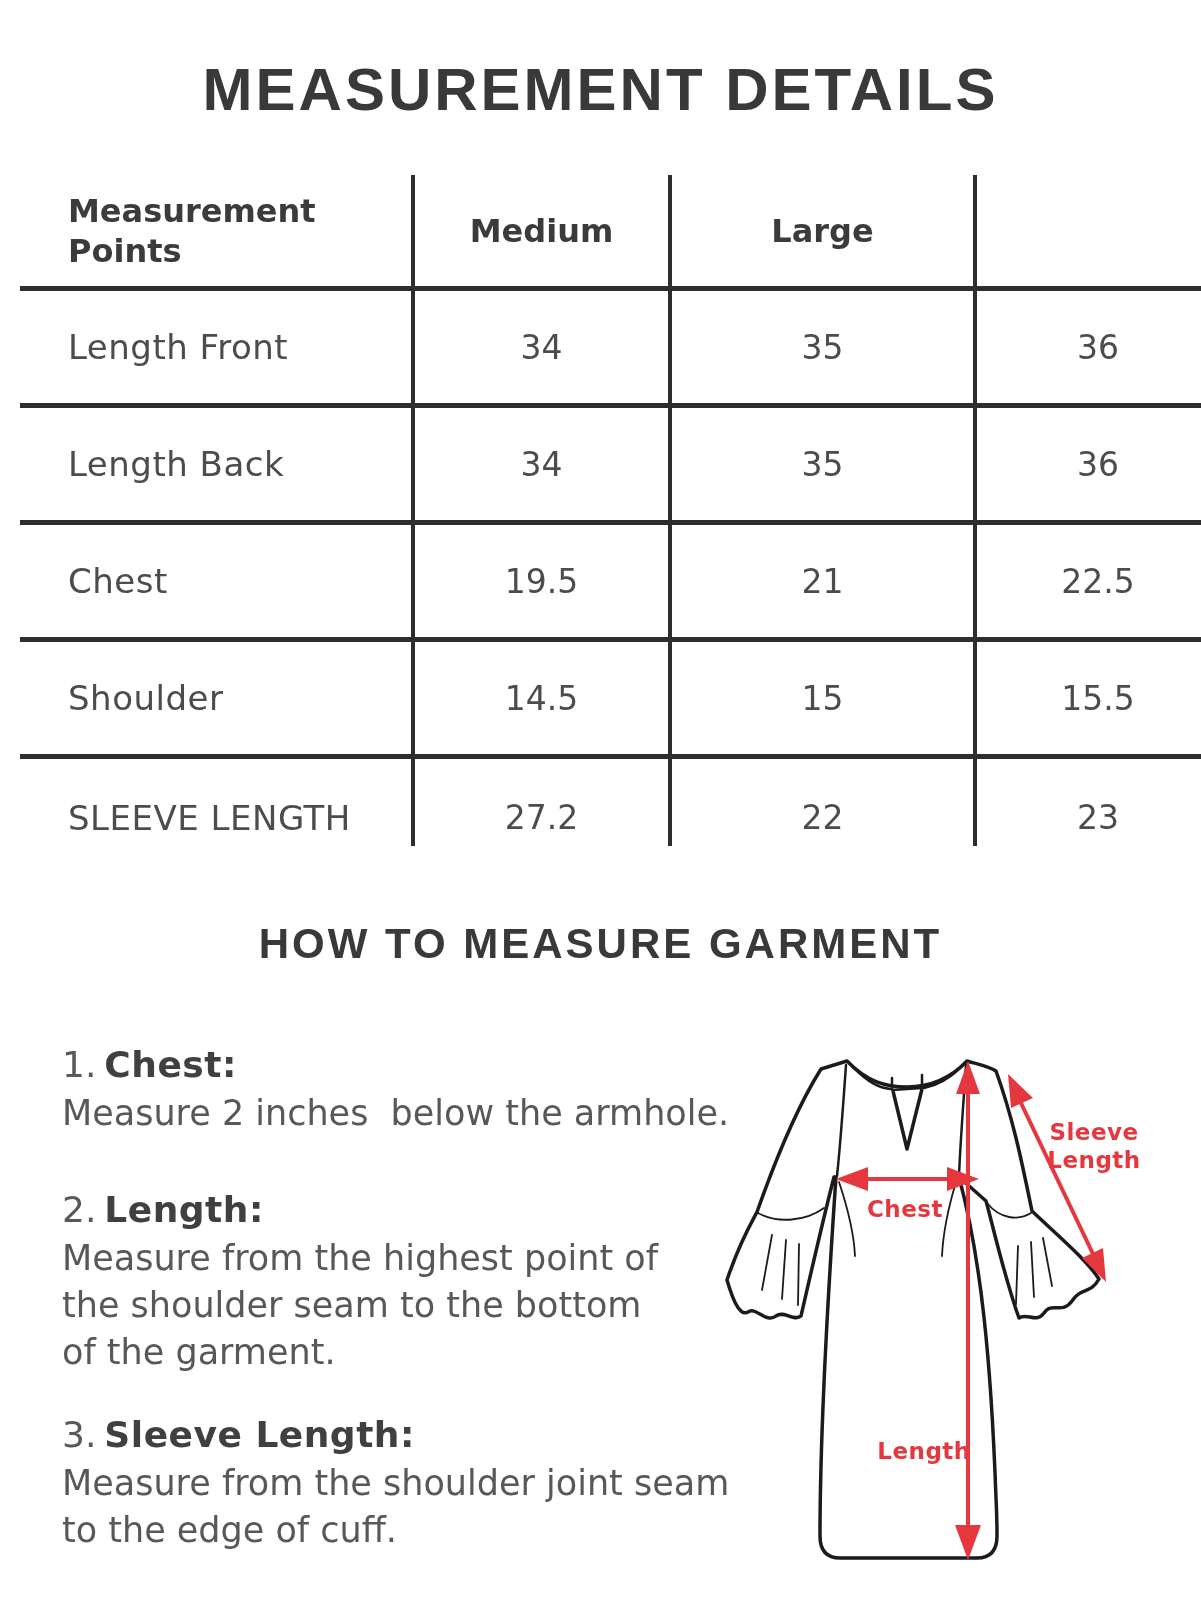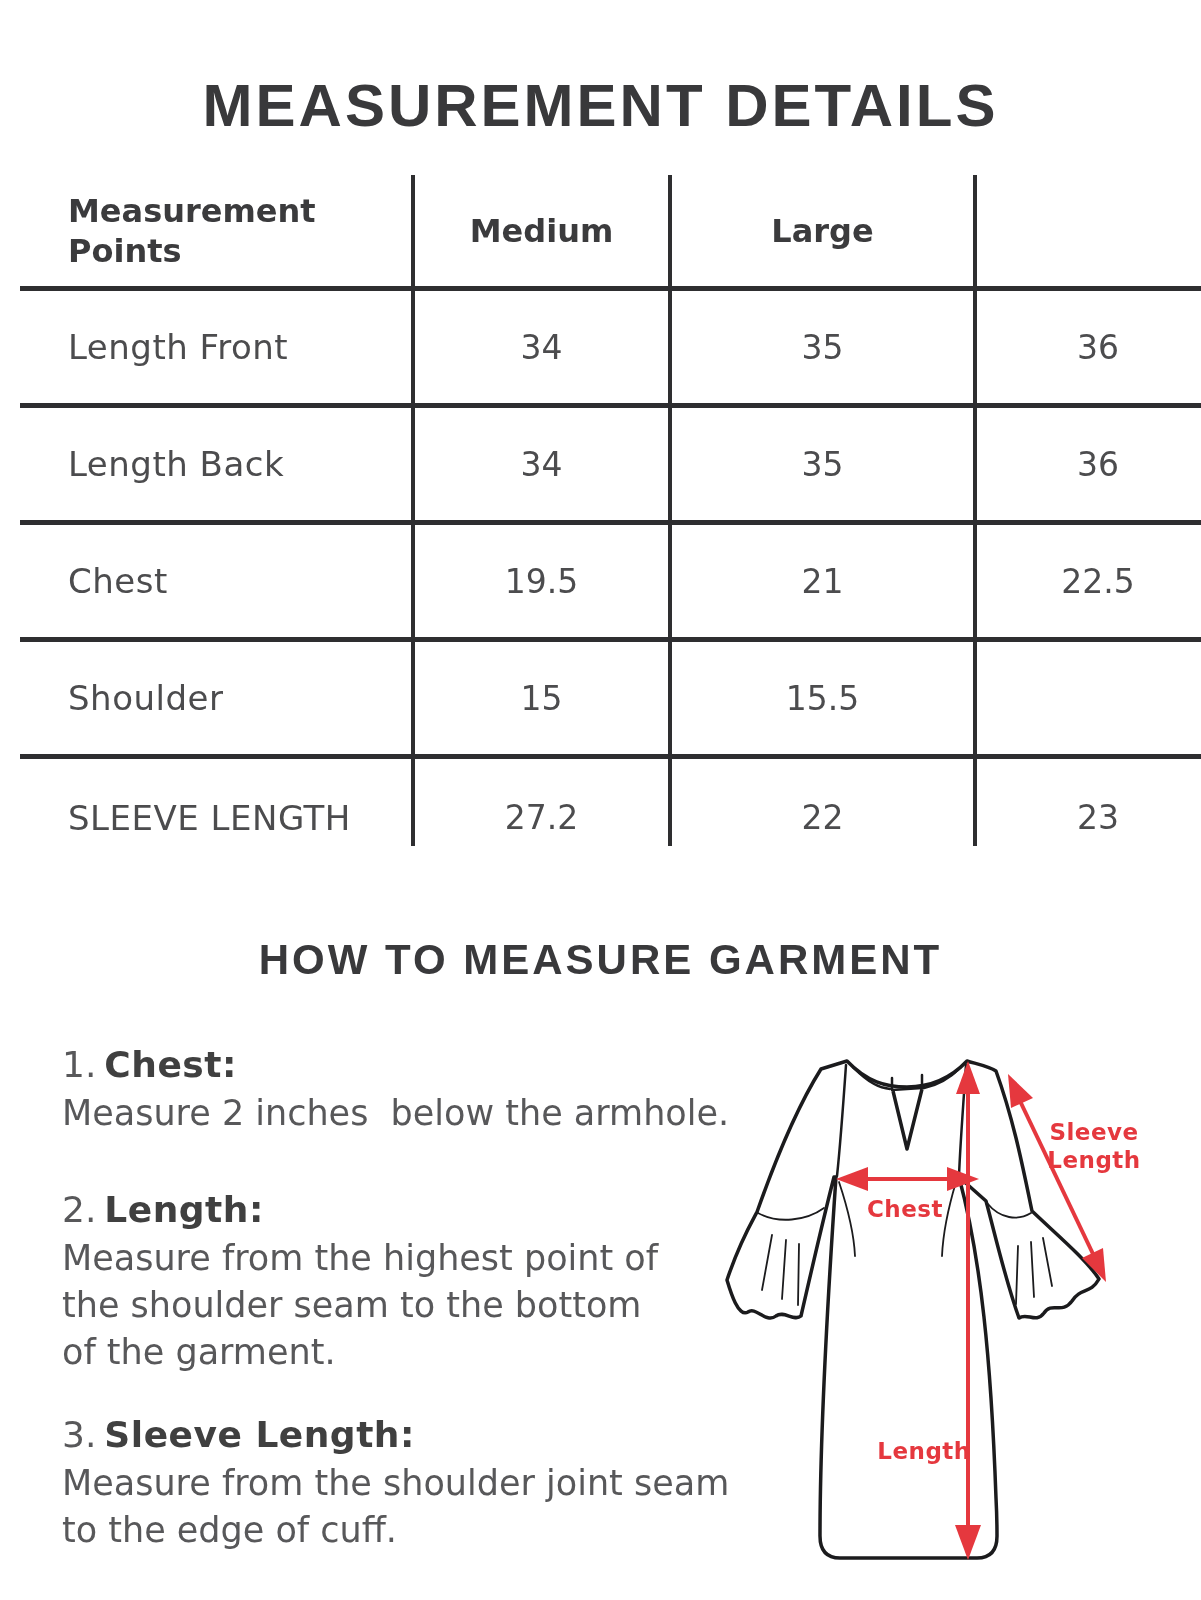--- a/index.html
+++ b/index.html
@@ -2,21 +2,21 @@
 <html><head>
 <meta charset="utf-8">
 <style>
   html,body{margin:0;padding:0;background:#ffffff;}
   .page{
     position:relative;width:1201px;height:1600px;background:#ffffff;overflow:hidden;
     font-family:"DejaVu Sans", sans-serif;color:#4c4c4e;
   }
   
   .big-title{
-    position:absolute;left:0;right:0;margin:16px;text-align:center;
+    position:absolute;left:0;right:0;margin:0;text-align:center;
     font-family:"Liberation Sans", sans-serif;font-weight:800;color:#39393b;
   }
   .title-1{top:52px;font-size:60px;line-height:76px;letter-spacing:3px;}
   .title-2{top:908px;font-size:42px;line-height:72px;letter-spacing:3px;}
   
   .size-table{position:absolute;left:0;top:175px;width:1201px;height:671px;margin-left:20px;}
   .vline{position:absolute;top:0;height:671px;width:4px;background:#2e2e30;}
   .v1{left:391px;} .v2{left:648px;} .v3{left:953px;}
   .trow{
     display:grid;grid-template-columns:393px 257px 305px 246px;
@@ -117,20 +117,23 @@
           <span class="val">21</span>
         </div>
       <div class="cell">
           <span class="val">22.5</span>
         </div>
     </div>
 
     <div class="trow">
       <div class="cell lbl">
           <span class="rowlabel">Shoulder</span>
+        </div>
+      <div class="cell">
+          <span class="val">14.5</span>
         </div>
       <div class="cell">
           <span class="val">15</span>
         </div>
       <div class="cell">
           <span class="val">15.5</span>
         </div>
     </div>
 
     <div class="trow">

